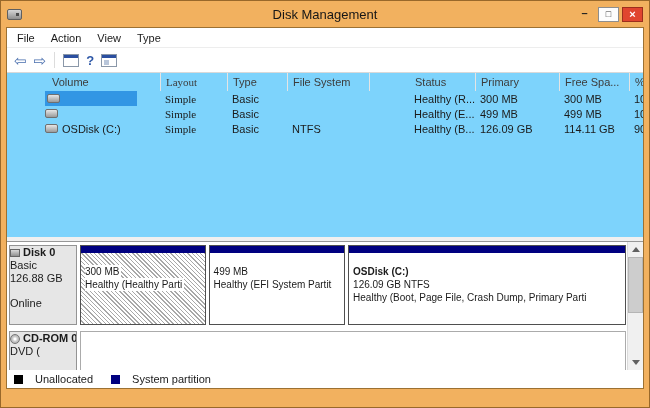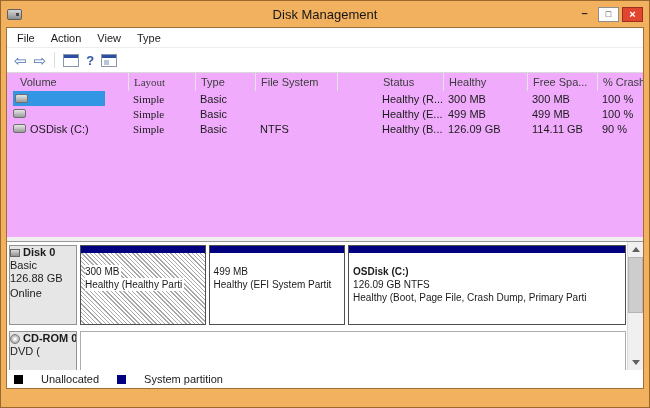--- a/index.html
+++ b/index.html
@@ -29,21 +29,21 @@
   .menubar { height: 20px; flex: none; background: #fff; display: flex; align-items: center; padding-left: 2px; border-bottom: 1px solid #ededed; }
   .menubar .mi { padding: 0 8px; font-size: 11px; }
   .toolbar { height: 25px; flex: none; background: #fff; display: flex; align-items: center; padding-left: 7px; gap: 7px; border-bottom: 1px solid #d9d9d9; }
   .tb-arrow { color: #4a6fae; font-size: 15px; line-height: 1; }
   .tb-sep { width: 1px; height: 16px; background: #dcdcdc; margin: 0 1px; }
   .tb-winicon { width: 16px; height: 13px; border: 1px solid #8a97a8; background: #fff; position: relative; }
   .tb-winicon::before { content:""; position:absolute; left:0; right:0; top:0; height:3px; background:#2b4fa0; }
   .tb-winicon.pane::after { content:""; position:absolute; left:2px; top:5px; width:5px; height:5px; background:#b9c6da; }
   .tb-help { color: #2d57a7; font-weight: bold; font-size: 13px; }
   
-  .listview { height: 164px; flex: none; overflow: hidden; background: #f0abfc; }
+  .listview { height: 164px; flex: none; overflow: hidden; background: #7dd3fc; padding-left: 32px; }
   .lv-header { display: flex; height: 18px; color: #3c3c3c; }
   .lv-header .hc { border-right: 1px solid #e4e4e4; padding: 3px 4px 0 5px; white-space: nowrap; overflow: hidden; }
   .lv-row { display: flex; height: 15px; align-items: center; }
   .cell { padding: 0 4px; white-space: nowrap; overflow: hidden; }
   .c-vol { width: 122px; flex: none; display: flex; align-items: center; padding-left: 6px; }
   .hc.c-vol { padding-left: 13px; display: block; }
   .c-layout { width: 67px; flex: none; font-family: Liberation Serif, serif; }
   .c-type { width: 60px; flex: none; }
   .c-fs { width: 82px; flex: none; }
   .c-status { width: 66px; flex: none; margin-left: 40px; }
@@ -55,41 +55,41 @@
   
   .splitter { height: 4px; flex: none; background: #f0f0f0; }
   
   .graphview { flex: 1; position: relative; border-top: 1px solid #979797; background: #fff; overflow: hidden; }
   .gv-scroll { position: absolute; left: 2px; right: 17px; top: 3px; bottom: 18px; overflow: hidden; }
   .disk-row { display: flex; height: 80px; margin-bottom: 6px; }
   .disk-label { width: 68px; flex: none; background: #e6e6e6; border: 1px solid #939393; padding: 0; display: flex; flex-direction: column; line-height: 13px; }
   .dl-name { font-weight: bold; display: flex; align-items: center; gap: 3px; white-space: nowrap; overflow: hidden; }
   .dl-ico { width: 10px; height: 8px; background: linear-gradient(#d9d9d9, #909090); border: 1px solid #666; flex: none; }
   .cd-ico { width: 10px; height: 10px; border-radius: 50%; background: radial-gradient(circle, #fff 0 15%, #cfcfcf 40%, #9a9a9a 100%); border: 1px solid #777; flex: none; }
-  .dl-status { margin-top: 2px; }
+  .dl-status { margin-top: 12px; }
   .partitions { flex: 1; display: flex; margin-left: 3px; gap: 3px; }
   .part { border: 1px solid #4f4f4f; background: #fff; display: flex; flex-direction: column; overflow: hidden; }
   .p-stripe { height: 7px; flex: none; }
   .p-body { flex: 1; padding: 12px 4px 0 4px; font-size: 10px; line-height: 13px; white-space: nowrap; overflow: hidden; }
   .part.selected .p-body { background: repeating-linear-gradient(45deg, #fff 0, #fff 2px, #a8a8a8 2px, #a8a8a8 3px); }
   .part.selected .p-body > div { background: #fff; width: max-content; padding-right: 2px; }
   .p-name { font-weight: bold; }
   .cd-media { flex: 1; margin-left: 3px; border: 1px solid #ababab; background: #fff; }
   .cdrom .disk-label { height: 50px; }
   .cdrom { height: 50px; margin-bottom: 0; }
   
   .vscrollbar { position: absolute; top: 0; bottom: 18px; right: 0; width: 16px; background: #f0f0f0; border-left: 1px solid #dadada; }
   .sb-btn { height: 15px; display: flex; align-items: center; justify-content: center; }
   .sb-btn.down { position: absolute; bottom: 0; left: 0; right: 0; }
   .tri-up { width: 0; height: 0; border-left: 4px solid transparent; border-right: 4px solid transparent; border-bottom: 5px solid #606060; }
   .tri-down { width: 0; height: 0; border-left: 4px solid transparent; border-right: 4px solid transparent; border-top: 5px solid #606060; }
   .sb-thumb { position: absolute; top: 15px; left: 0; right: 0; height: 56px; background: #cdcdcd; border: 1px solid #b5b5b5; }
   
   .legendbar { position: absolute; left: 0; right: 0; bottom: 0; height: 18px; background: #fff; display: flex; align-items: center; gap: 18px; padding-left: 7px; }
-  .leg-item { display: flex; align-items: center; gap: 18px; }
+  .leg-item { display: flex; align-items: center; gap: 12px; }
   .swatch { width: 9px; height: 9px; flex: none; }
 </style>
 </head>
 <body>
 
 <div class="window">
 
   <div class="titlebar" style="background-color: rgb(242, 177, 95);">
     <div class="app-icon"></div>
     <div class="title">Disk Management</div>
@@ -118,21 +118,21 @@
       <span class="tb-winicon pane"></span>
     </div>
 
     <div class="listview">
       <div class="lv-header">
         <div class="hc c-vol">Volume</div>
         <div class="hc c-layout">Layout</div>
         <div class="hc c-type">Type</div>
         <div class="hc c-fs">File System</div>
         <div class="hc c-status">Status</div>
-        <div class="hc c-cap">Healthy</div>
+        <div class="hc c-cap">Primary</div>
         <div class="hc c-free">Free Spa...</div>
         <div class="hc c-pct">% Crash</div>
       </div>
 
       <div class="lv-row">
         <div class="cell c-vol">
           <span class="sel-block" style="background-color: rgb(50, 150, 228);">
             <span class="drive-ico"></span>
             <span></span>
           </span>

